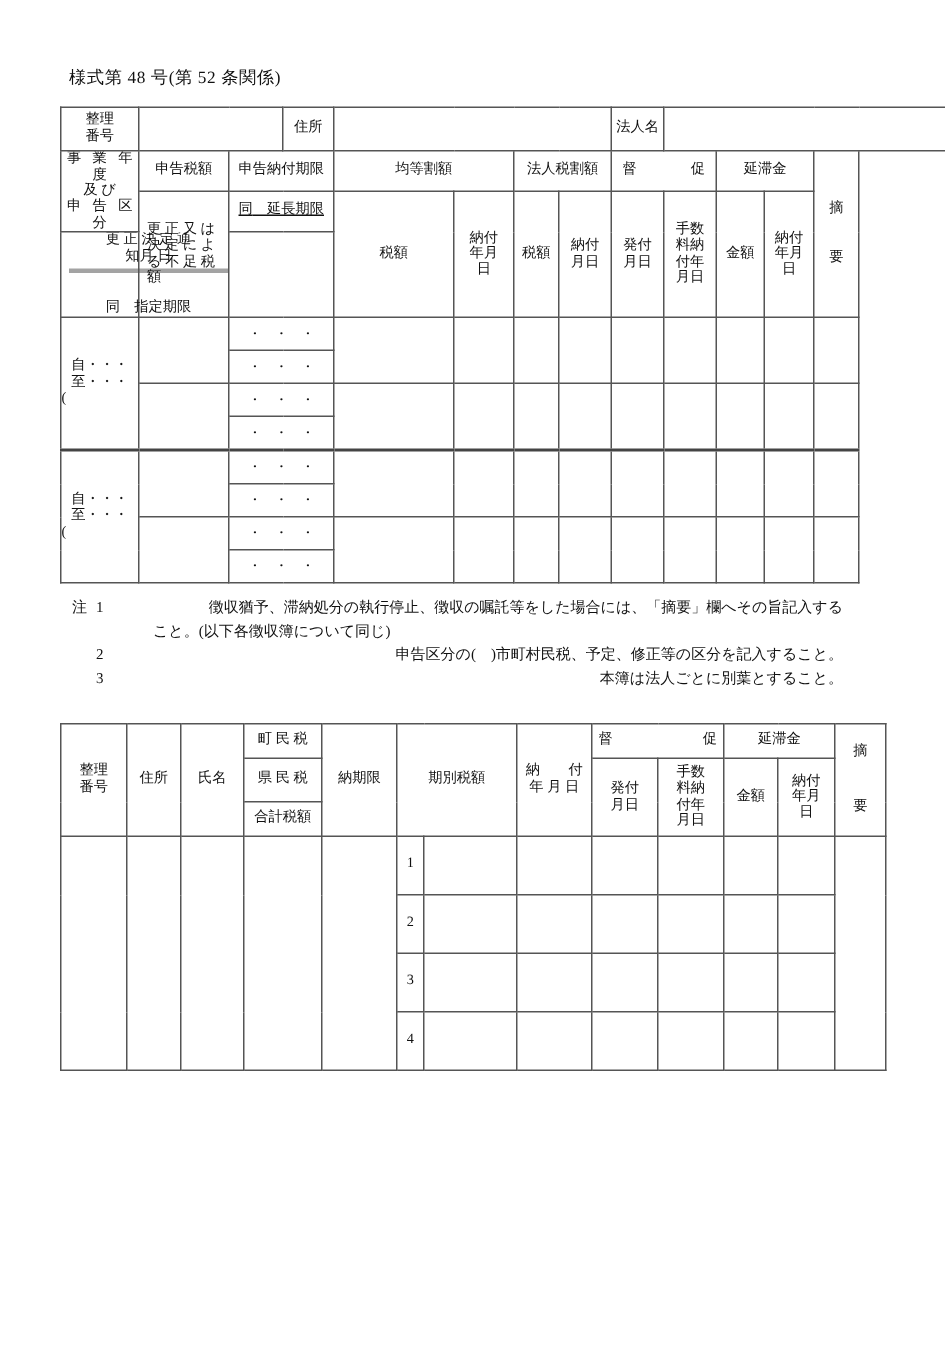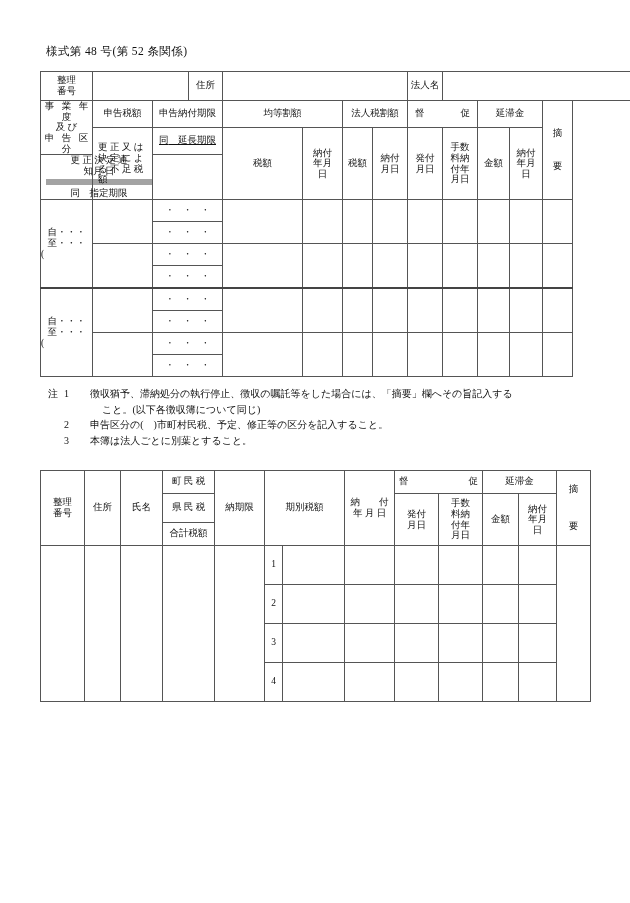--- a/index.html
+++ b/index.html
@@ -103,21 +103,21 @@
     flex: 0 0 24px;
     text-align: left;
     padding-left: 8px;
     box-sizing: border-box;
   }
   .note-num {
     width: 26px;
     flex: 0 0 26px;
     text-align: left;
   }
-  .note-body { flex: 1 1 auto; }
+  .note-body { flex: 1 1 auto; text-align: right; }
   .note-cont { padding-left: 62px; }
 
   .gap-mid { height: 22px; }
 
   
   .stackv { display: block; line-height: 1.12; }
 </style>
 </head>
 <body>
 
@@ -221,21 +221,21 @@
         <span class="stackv">納付</span>
         <span class="stackv">年月</span>
         <span class="stackv">日</span>
       </td>
     </tr>
 
     <tr>
       <td colspan="2" style="text-align:center;padding-left:5px;height:36px;margin-top:42px;">
         <span class="stackv">更 正 決 定 通</span>
         <span class="stackv">知月 日</span>
-        <span class="stackv" style="border-top:6px solid #a3a3a3;display:block;margin-top:3px;padding-top:3px;">
+        <span class="stackv" style="border-top:3px solid #a3a3a3;display:block;margin-top:3px;padding-top:18px;">
           <span>同</span>&nbsp;&nbsp;&nbsp;&nbsp;<span>指定期限</span>
         </span>
       </td>
     </tr>
 
     <tr>
       <td rowspan="4" class="yearcell">
         <span class="ln">自・・・</span><br>
         <span class="ln">至・・・</span><br>
         <span class="ln paren">(　　　)</span>

